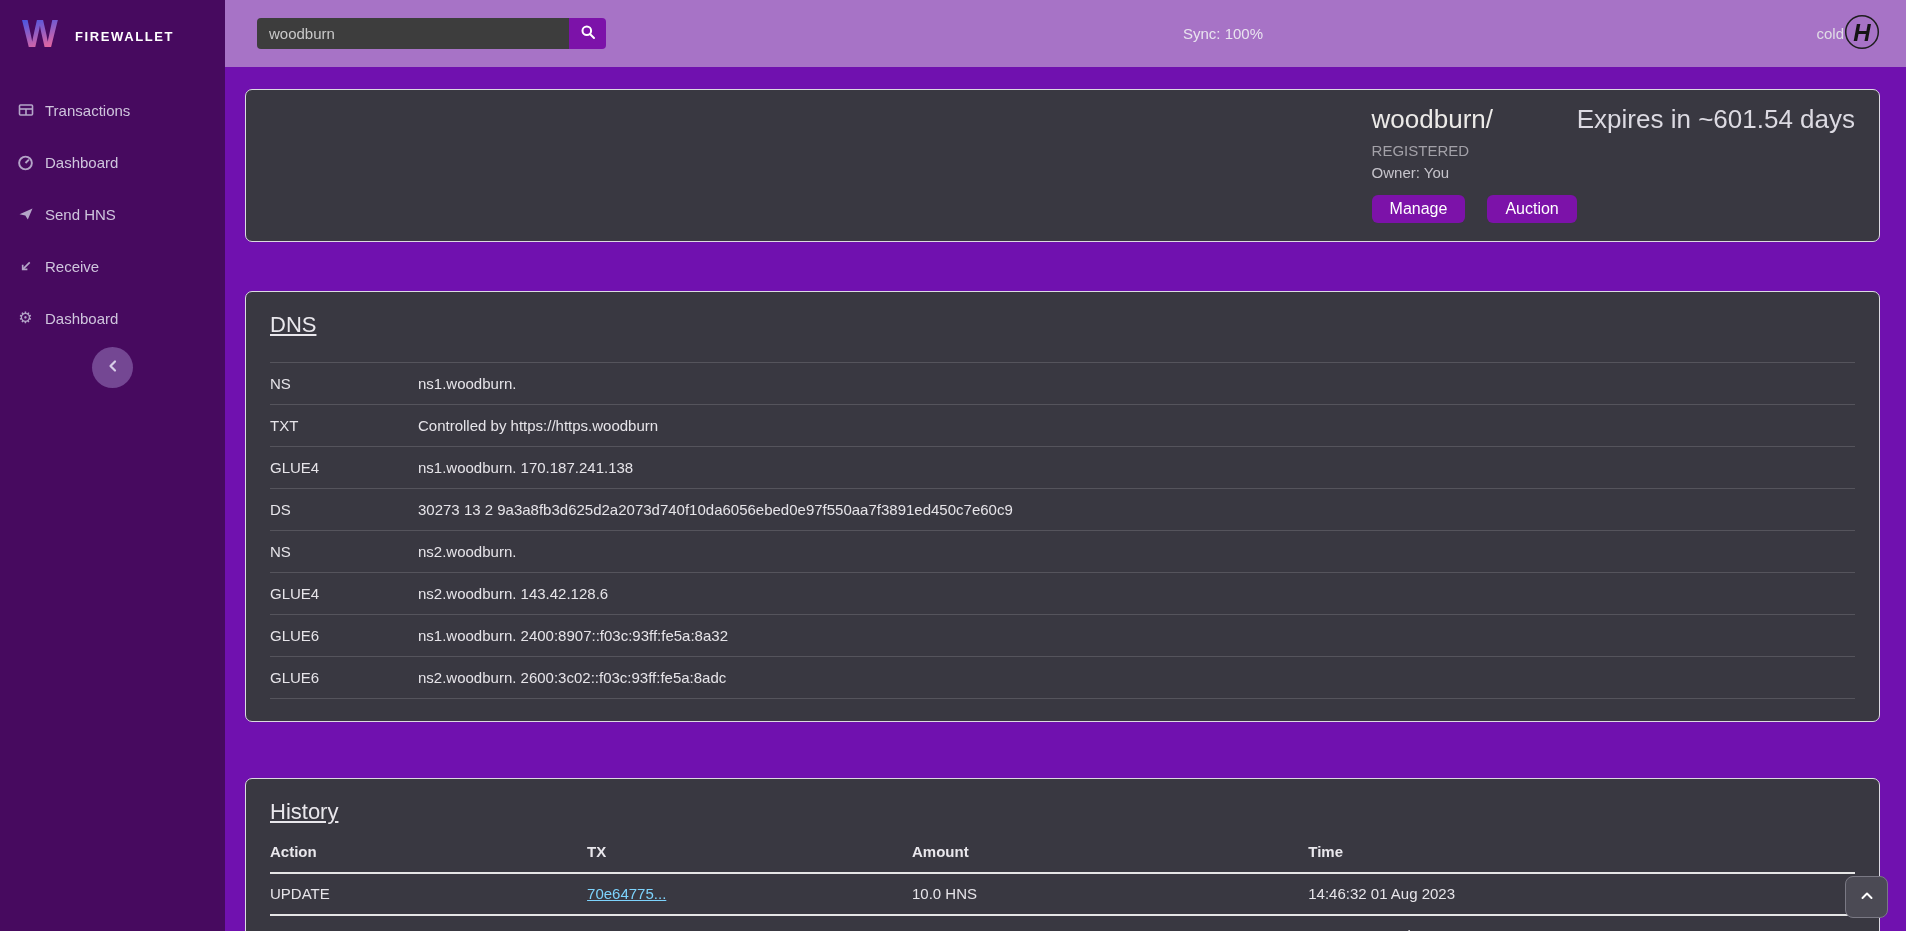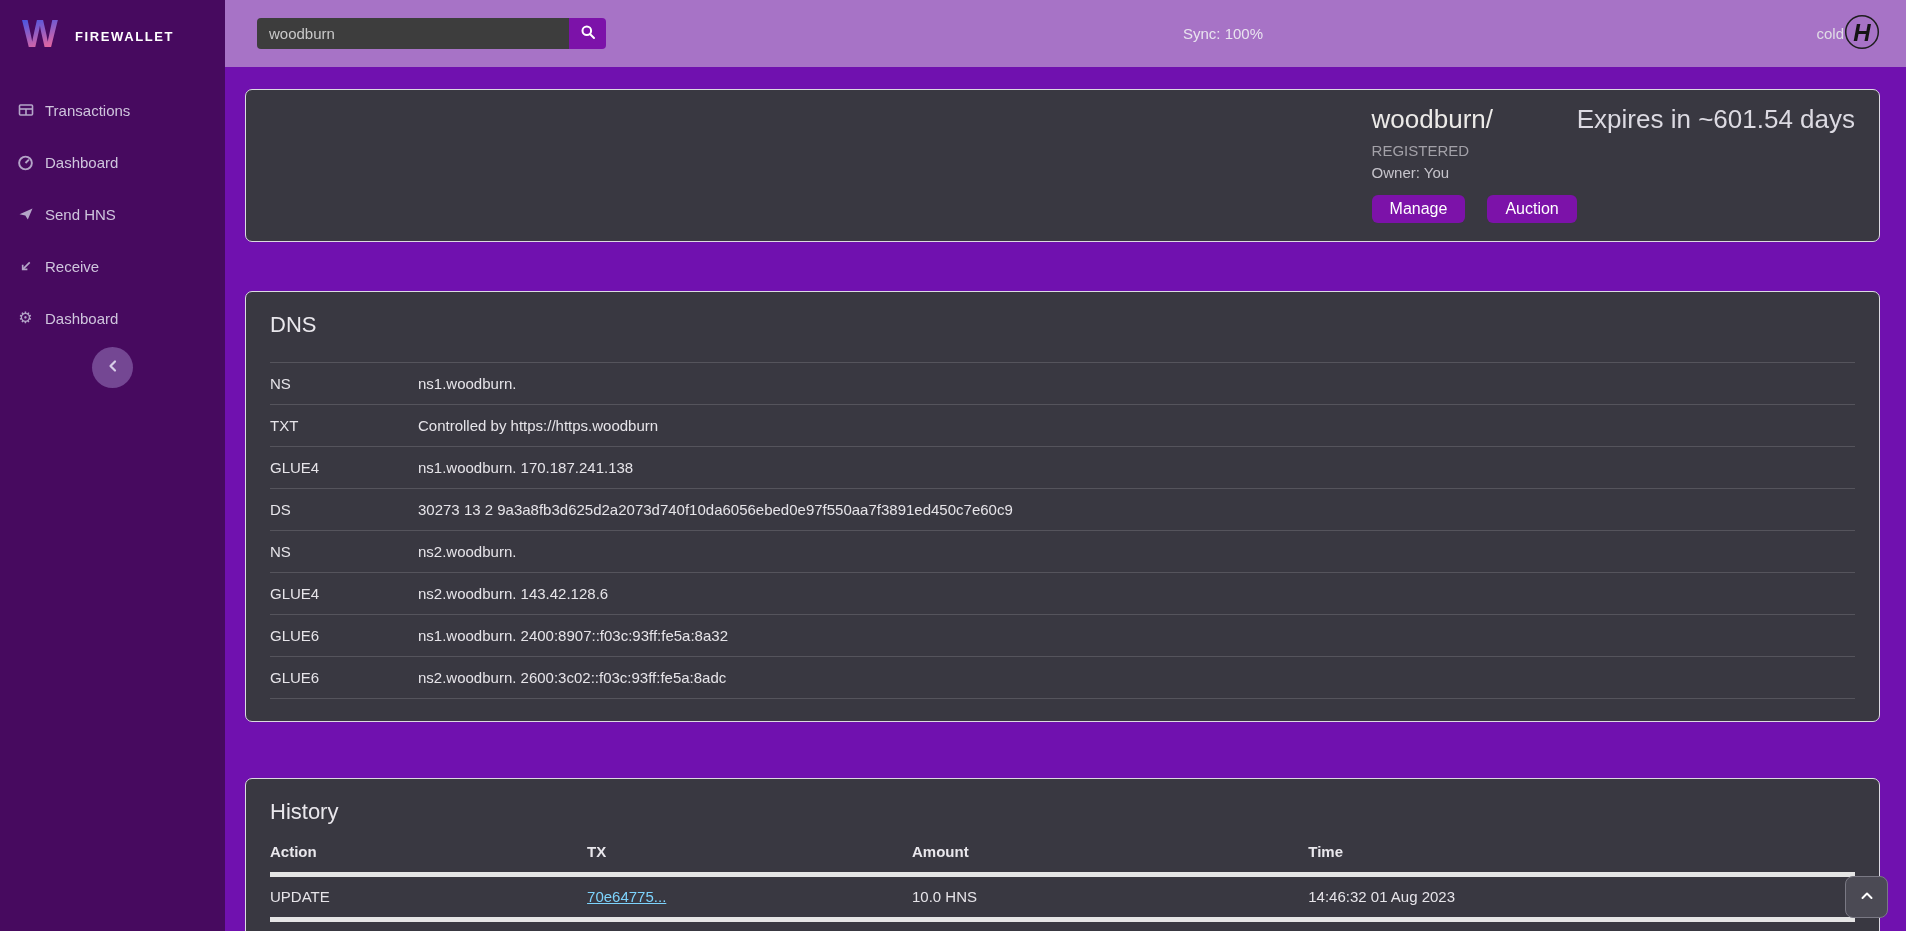--- a/index.html
+++ b/index.html
@@ -67,33 +67,33 @@
   .domain-status { font-size: 15px; color: #a3a1a8; margin-top: 7px; }
   .domain-owner { font-size: 15px; color: #c6c4cb; margin-top: 5px; }
   .domain-buttons { margin-top: 14px; display: flex; gap: 22px; }
   .btn {
     background: #7c12a9; color: #ffffff; border: none; border-radius: 6px;
     font-size: 16px; font-family: "Liberation Sans", sans-serif;
     padding: 5px 18px; cursor: pointer;
   }
   .expires-label { font-size: 26px; color: #dcdae2; }
 
-  .card-heading { font-size: 22px; font-weight: normal; color: #e9e7ec; }
+  .card-heading { font-size: 22px; font-weight: normal; color: #e9e7ec; text-decoration: underline; }
 
   .dns-card { margin-top: 49px; padding-bottom: 22px; }
   .dns-table { width: 100%; border-collapse: collapse; margin-top: 24px; font-size: 15px; }
   .dns-table td { padding: 12px 8px; border-top: 1px solid #55545c; color: #e6e4e9; }
   .dns-table td:first-child { padding-left: 0; width: 140px; }
   .dns-table tr:last-child td { border-bottom: 1px solid #55545c; }
 
   .history-card { margin-top: 56px; padding-bottom: 0; }
   .history-table { width: 100%; border-collapse: collapse; margin-top: 8px; font-size: 15px; table-layout: fixed; }
   .history-table th { text-align: left; font-weight: bold; color: #e9e7ec; padding: 10px 8px 12px; }
   .history-table th:first-child, .history-table td:first-child { padding-left: 0; }
-  .history-table td { padding: 11px 8px 12px; border-top: 5px solid #e5e5e5; color: #e6e4e9; }
+  .history-table td { padding: 11px 8px 12px; border-top: 2px solid #e5e5e5; color: #e6e4e9; }
   .col-action { width: 19.5%; } .col-tx { width: 20.5%; } .col-amount { width: 25%; } .col-time { width: 35%; }
   .tx-link { color: #7dd3fc; text-decoration: underline; cursor: pointer; }
 
   .scroll-top-btn {
     position: fixed; right: 18px; bottom: 13px; width: 43px; height: 42px;
     border-radius: 8px; background: #4b4a54; border: 1px solid #7a7984;
     display: flex; align-items: center; justify-content: center; cursor: pointer;
   }
 </style>
 </head>

